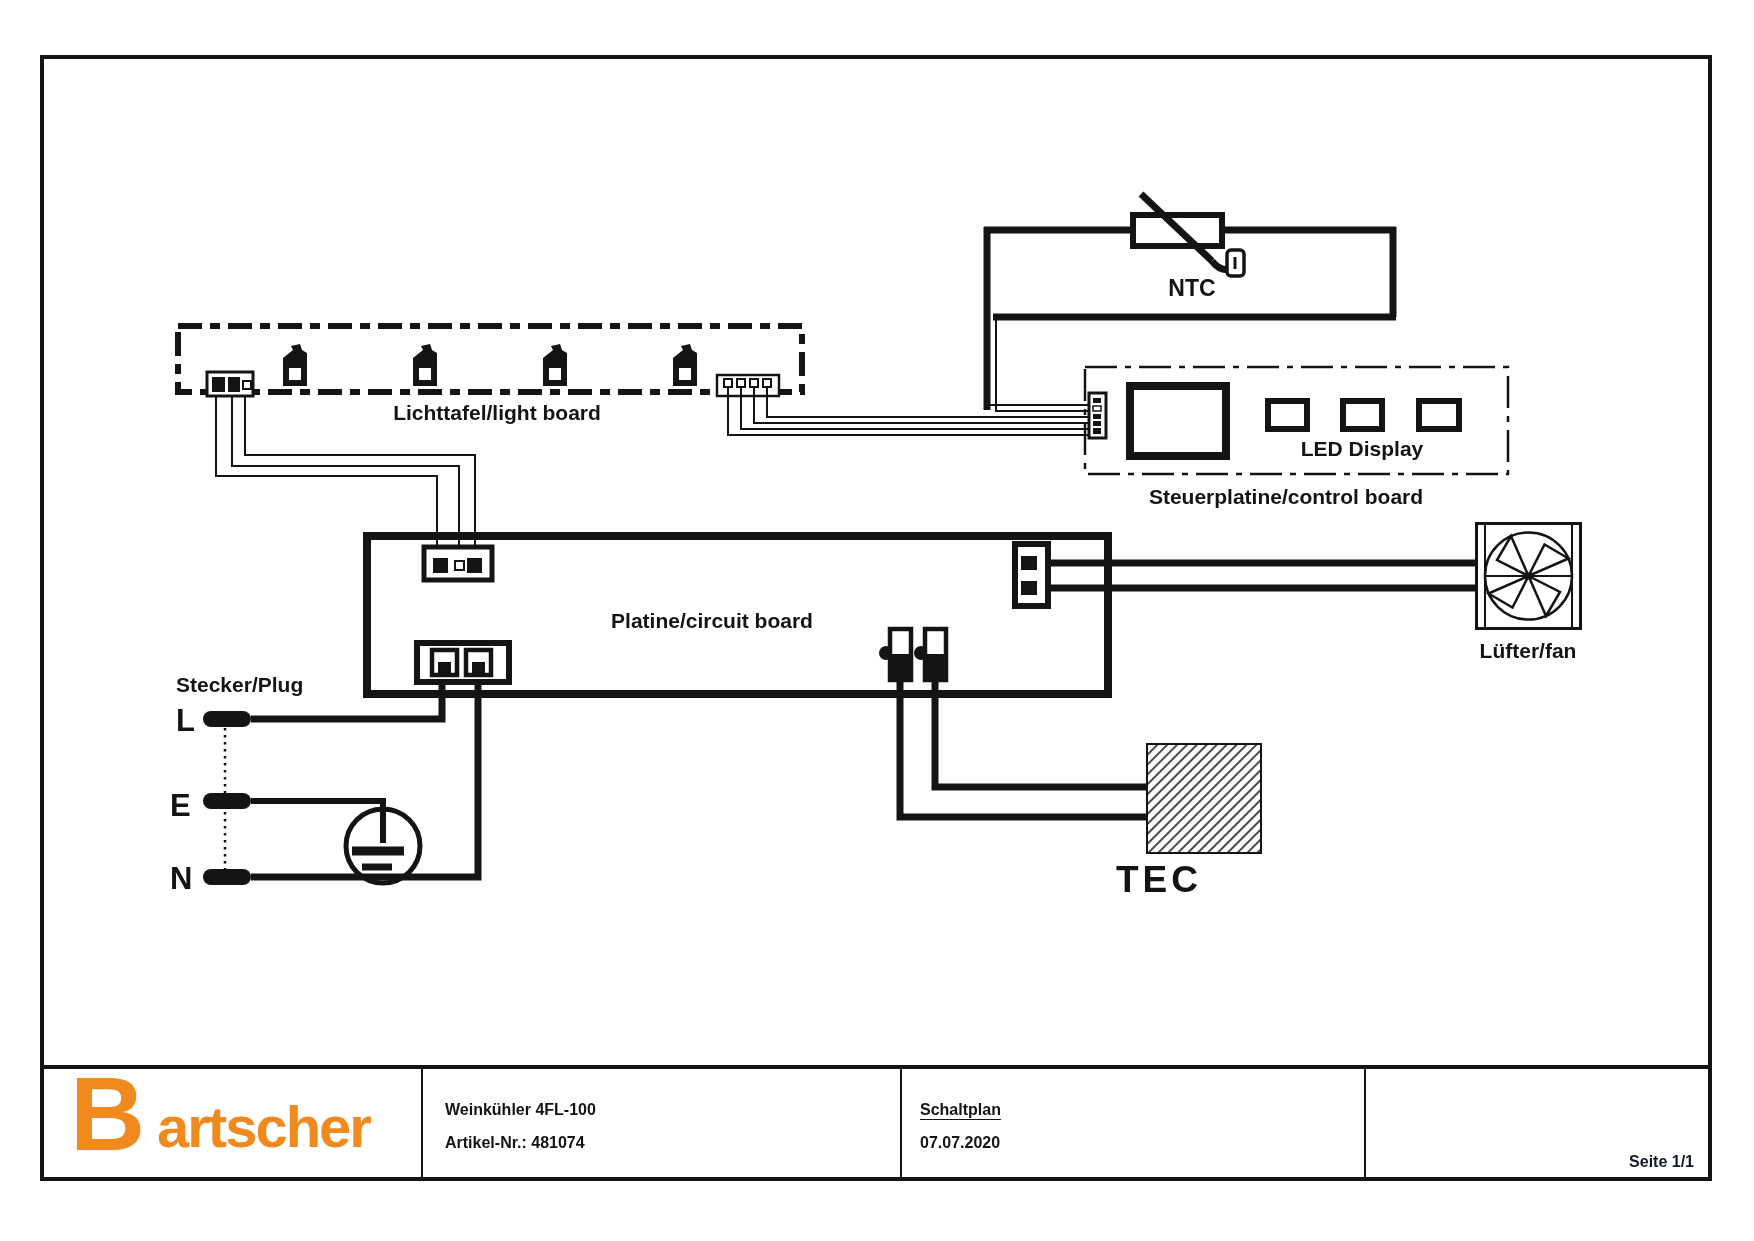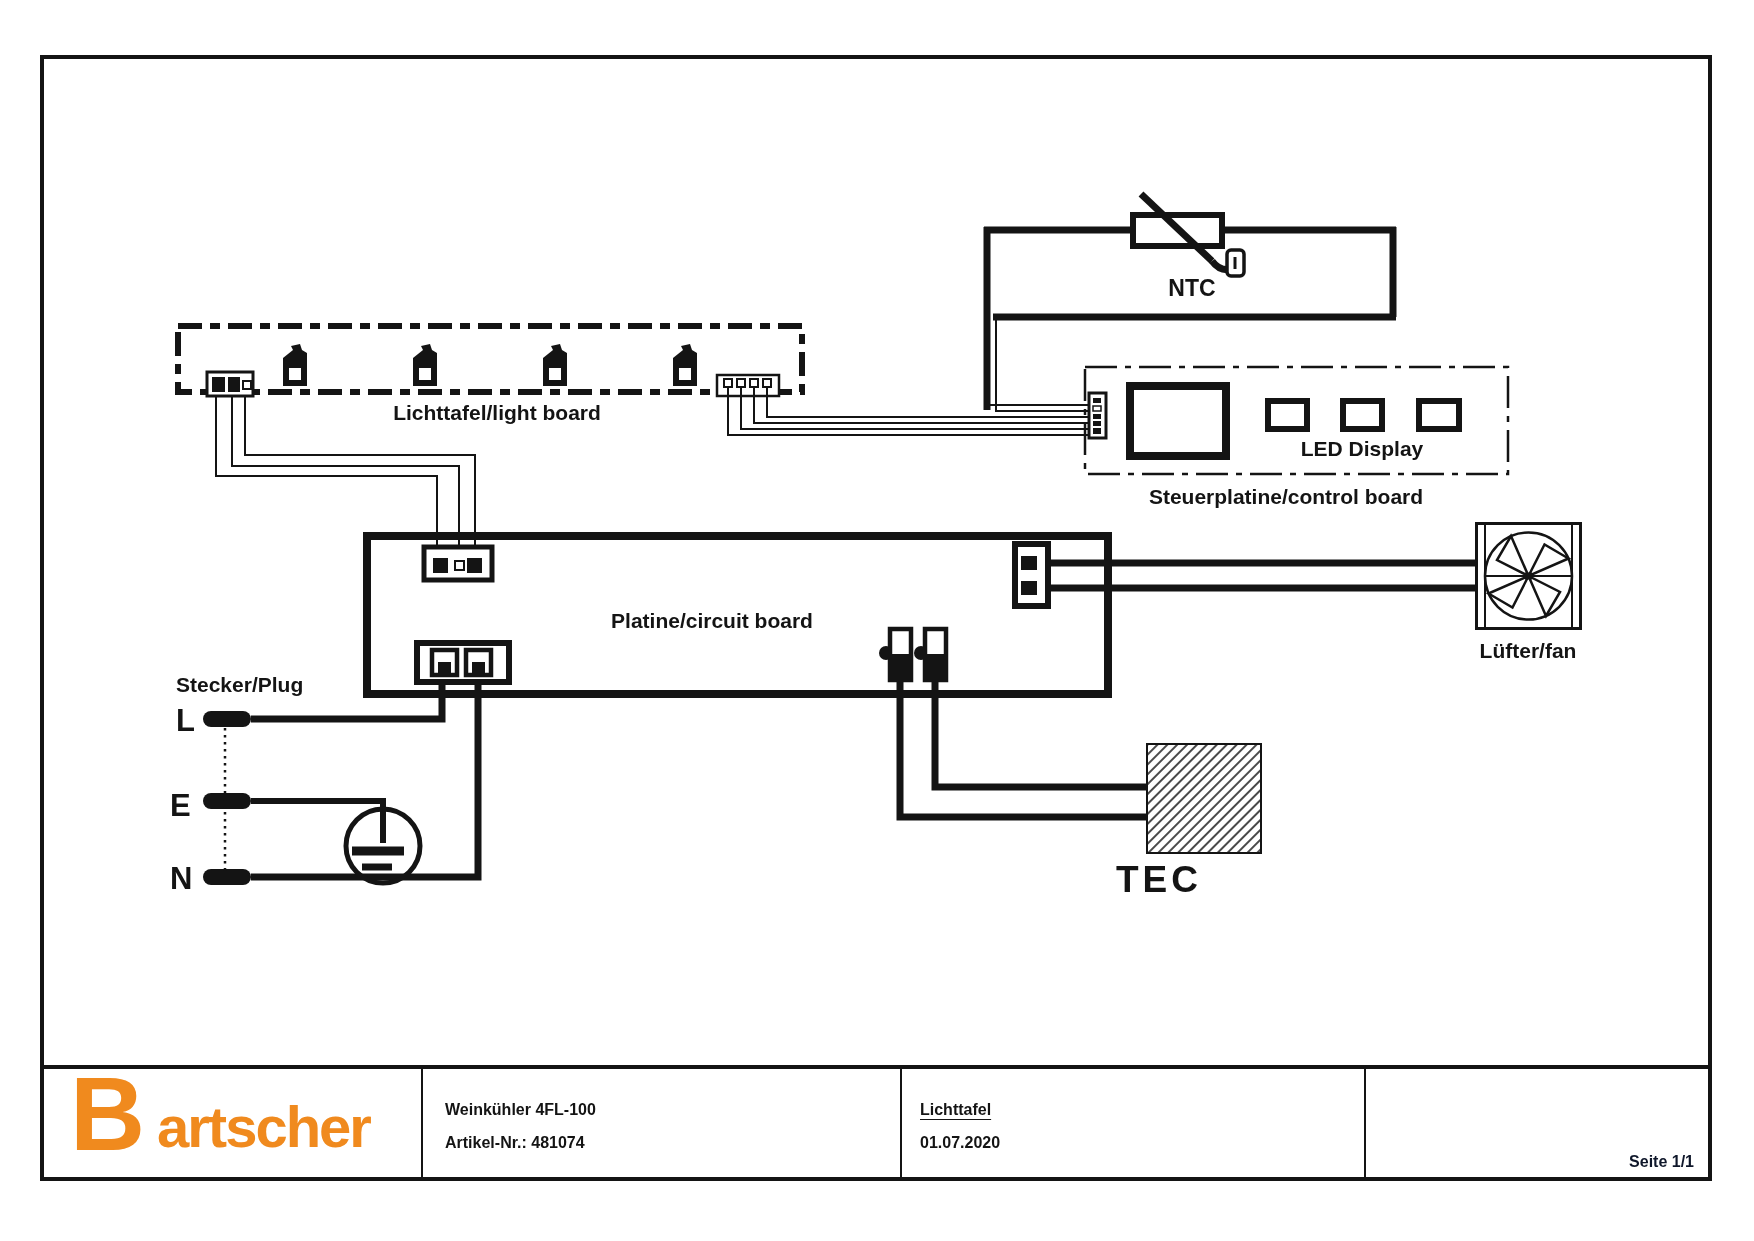--- a/index.html
+++ b/index.html
@@ -212,21 +212,21 @@
     <div class="logo">
       <span class="logo-b">B</span>
       <span class="logo-rest">artscher</span>
     </div>
   </div>
   <div class="cell info-cell">
     <div class="foot-line">Weinkühler 4FL-100</div>
     <div class="foot-line">Artikel-Nr.: 481074</div>
   </div>
   <div class="cell plan-cell">
-    <div class="foot-line underline">Lichttafel</div>
-    <div class="foot-line">01.07.2020</div>
+    <div class="foot-line underline">Schaltplan</div>
+    <div class="foot-line">07.07.2020</div>
   </div>
   <div class="cell page-cell">
     <span class="page-num">Seite 1/1</span>
   </div>
 </div>
 
 </div>
 
 </body></html>

